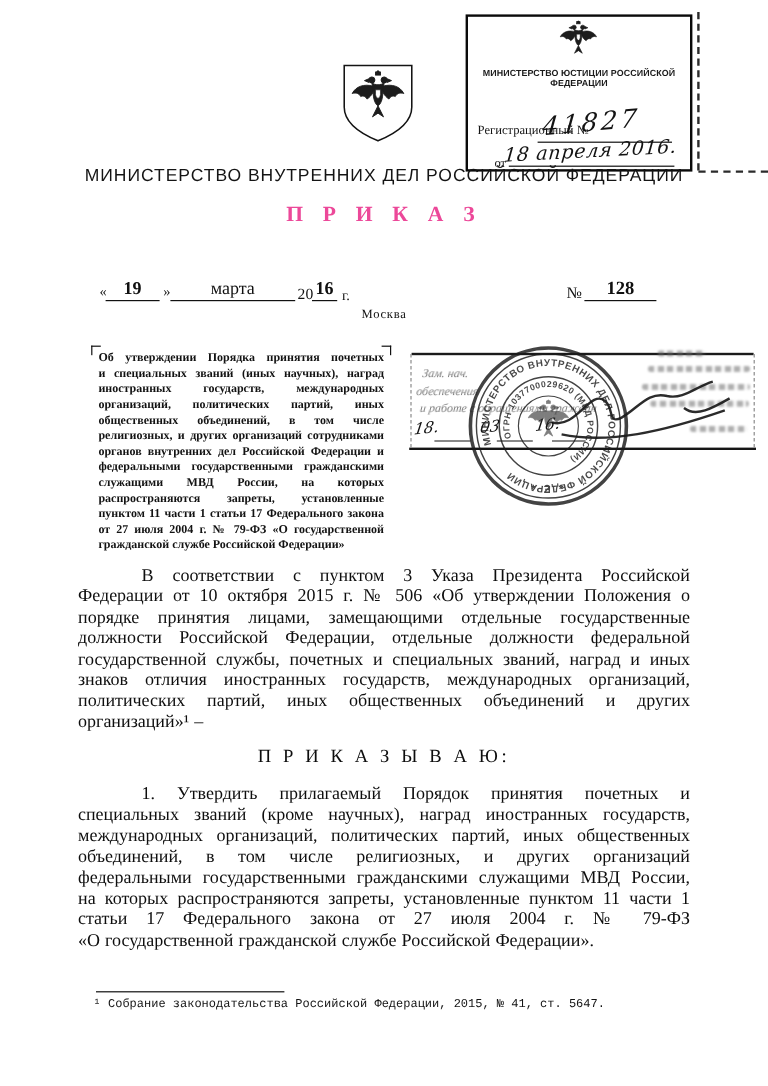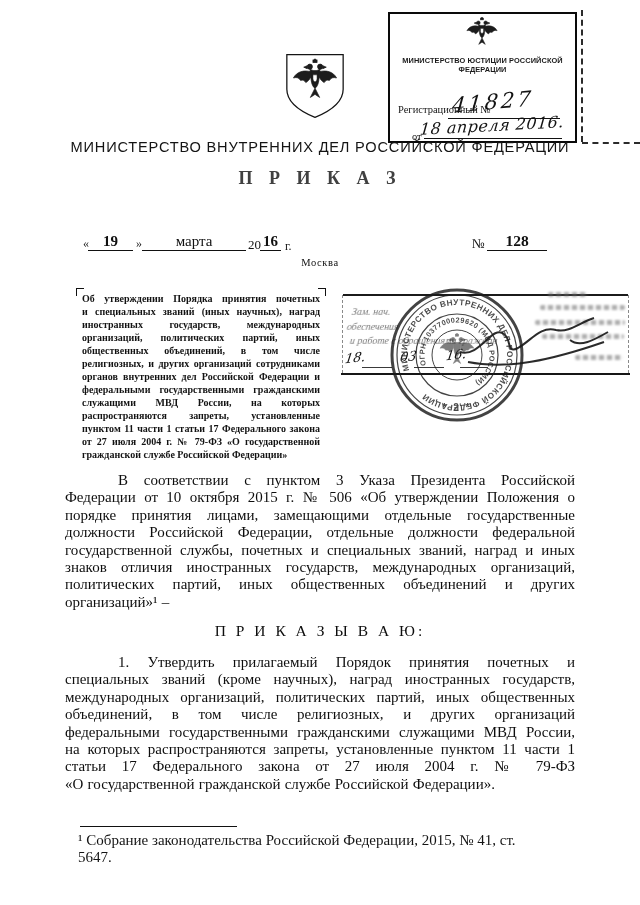--- a/index.html
+++ b/index.html
@@ -5,21 +5,21 @@
   html,body{margin:0;padding:0;}
   body{width:640px;height:905px;position:relative;background:#ffffff;overflow:hidden;
        font-family:"Liberation Serif",serif;color:#111;}
   .abs{position:absolute;}
   .ni{user-select:none;}
 
   
   .ministry-title{left:0;top:139px;width:640px;text-align:center;
     font-family:"Liberation Sans",sans-serif;font-size:14.6px;letter-spacing:.8px;color:#141414;}
   .doc-type{left:0;top:168px;width:640px;text-align:center;
-    font-weight:bold;font-size:18px;letter-spacing:6px;color:#404040;}
+    font-weight:bold;font-size:18px;letter-spacing:6px;color:#ec4899;}
 
   
   .reg-box{left:388px;top:12px;width:185px;height:127px;border:2.2px solid #0a0a0a;background:transparent;}
   .reg-box .agency{left:0;top:42px;width:100%;text-align:center;
     font-family:"Liberation Sans",sans-serif;font-weight:bold;font-size:7.4px;letter-spacing:.1px;color:#1a1a1a;}
   .reg-box .registered{left:0;top:54px;width:100%;text-align:center;
     font-weight:bold;font-size:14.5px;letter-spacing:1.2px;color:#0c0c0c;}
   .reg-box .reglabel{left:8px;top:90px;font-size:10.5px;color:#151515;}
   .reg-box .ot{left:22px;top:117px;font-size:10.5px;color:#151515;}
   .uline{border-bottom:1.4px solid #111;}
@@ -60,21 +60,21 @@
   .seal{left:389px;top:287px;opacity:.82;filter:blur(.3px);}
 
   
   .body-par{left:65px;width:510px;font-size:15px;line-height:17.4px;color:#0e0e0e;word-spacing:.5px;}
   .p1{top:472px;}
   .prikaz-word{left:65px;top:622px;width:510px;text-align:center;font-size:15.5px;letter-spacing:3px;color:#0d0d0d;}
   .item1{top:654px;}
 
   
   .fn-rule{left:80px;top:826px;width:157px;height:0;border-top:1.6px solid #111;}
-  .fn-text{left:78px;top:832px;width:470px;font-size:15px;color:#141414;}
+  .fn-text{left:78px;top:832px;width:470px;font-size:10px;color:#141414;font-family:Liberation Mono, monospace;}
 </style>
 </head>
 <body>
 
 <div class="abs reg-box">
   <svg class="abs" style="left:74px;top:3px" width="36" height="36" viewBox="0 0 100 100">
     <g fill="#1c1c1c" stroke="#1c1c1c" stroke-width="1.5">
       <rect x="46" y="3" width="8" height="5"></rect>
         <circle cx="50" cy="3" r="2"></circle>
       <circle cx="40" cy="16" r="5"></circle>

